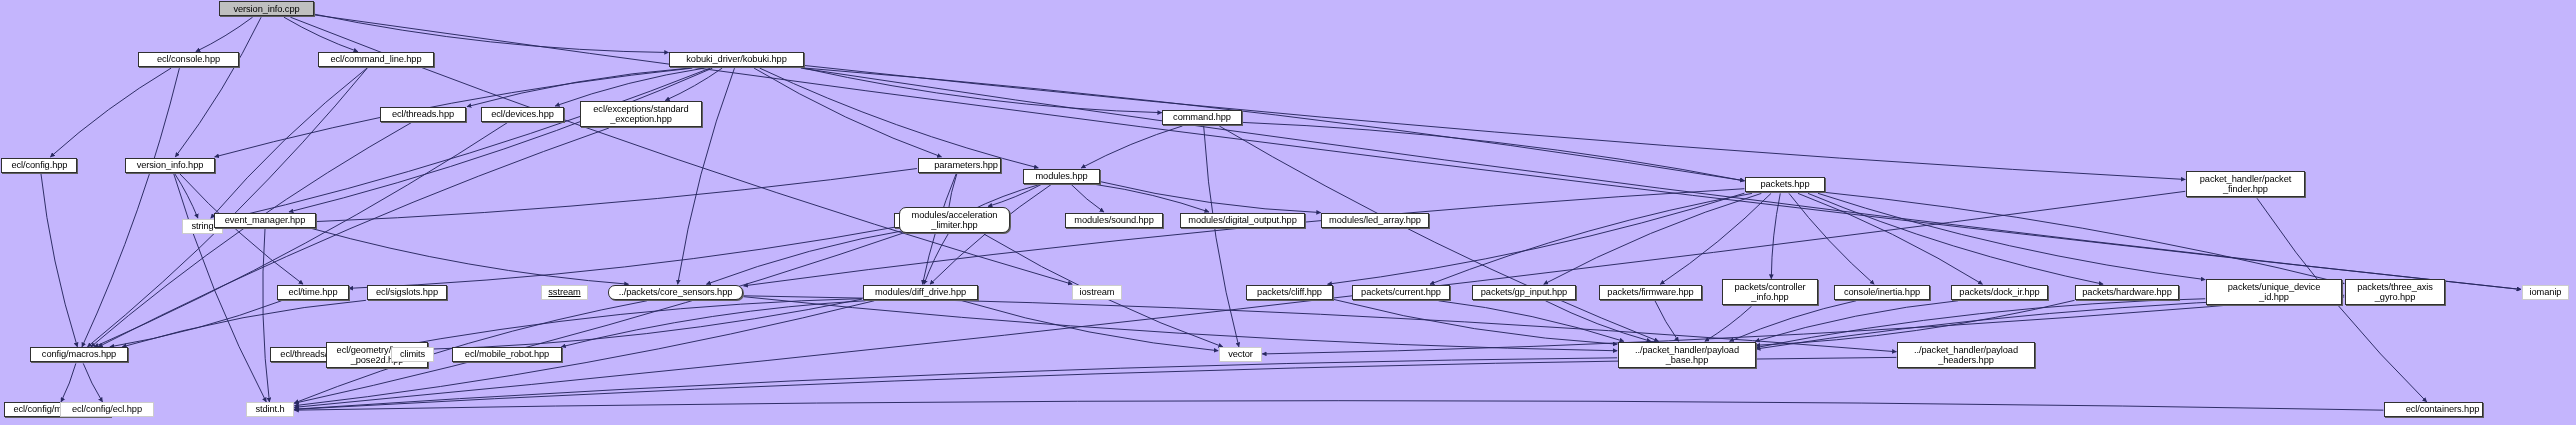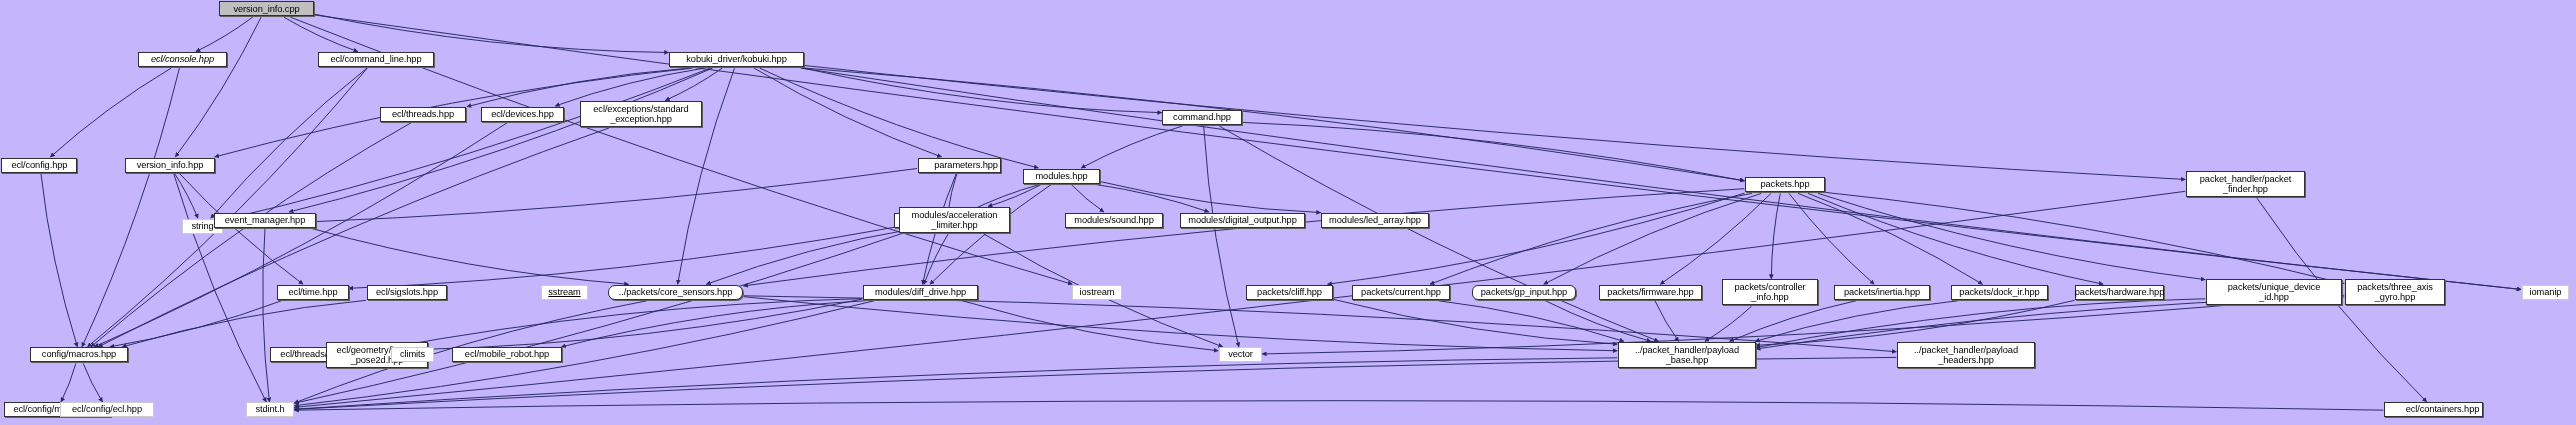--- a/index.html
+++ b/index.html
@@ -153,58 +153,58 @@
         <path d="M 409.3 437.0 Q 287.7 482.5 159.7 504.0" marker-end="url(#arrow)" stroke="#292961"></path>
         <path d="M 532.0 436.4 Q 351.7 453.2 177.8 504.0" marker-end="url(#arrow)" stroke="#292961"></path>
         <path d="M 598.3 178.0 Q 349.6 318.6 132.2 504.0" marker-end="url(#arrow)" stroke="#292961"></path>
         <path d="M 737.9 178.0 Q 450.7 365.3 137.1 504.0" marker-end="url(#arrow)" stroke="#292961"></path>
         <path d="M 885.3 186.0 Q 503.3 319.6 143.0 504.0" marker-end="url(#arrow)" stroke="#292961"></path>
         <path d="M 3465.0 596.0 Q 1946.5 568.4 428.0 596.0" marker-end="url(#arrow)" stroke="#292961"></path>
       </g>
   </svg>
   <div id="nodes-layer">
       <div class="node root" style="left: 219px; top: 1.4px; width: 95px; height: 15px;"><span>version_info.cpp</span></div>
-      <div class="node solid" style="left: 138px; top: 52px; width: 89px; height: 15px; font-style: italic;"><span>ecl/console.hpp</span></div>
+      <div class="node solid" style="left: 138px; top: 52px; width: 101px; height: 15px;"><span>ecl/console.hpp</span></div>
       <div class="node solid" style="left: 318px; top: 52px; width: 116px; height: 15px;"><span>ecl/command_line.hpp</span></div>
       <div class="node solid" style="left: 669px; top: 52px; width: 135px; height: 15px;"><span>kobuki_driver/kobuki.hpp</span></div>
       <div class="node solid" style="left: 380px; top: 107px; width: 86px; height: 15px;"><span>ecl/threads.hpp</span></div>
       <div class="node solid" style="left: 481px; top: 107px; width: 83px; height: 15px;"><span>ecl/devices.hpp</span></div>
       <div class="node solid" style="left: 580px; top: 101px; width: 122px; height: 26px;"><span>ecl/exceptions/standard
 _exception.hpp</span></div>
       <div class="node solid" style="left: 1162px; top: 110px; width: 80px; height: 15px;"><span>command.hpp</span></div>
       <div class="node solid" style="left: 1.4px; top: 158px; width: 76px; height: 15px;"><span>ecl/config.hpp</span></div>
       <div class="node solid" style="left: 125px; top: 158px; width: 90px; height: 15px;"><span>version_info.hpp</span></div>
       <div class="node solid" style="left: 918px; top: 158px; width: 83px; height: 15px; justify-content: flex-end;"><span>parameters.hpp</span></div>
       <div class="node solid" style="left: 1023px; top: 169px; width: 77px; height: 15px;"><span>modules.hpp</span></div>
       <div class="node solid" style="left: 1745px; top: 177px; width: 80px; height: 15px;"><span>packets.hpp</span></div>
       <div class="node solid" style="left: 2186px; top: 171px; width: 119px; height: 26px;"><span>packet_handler/packet
 _finder.hpp</span></div>
       <div class="node light" style="left: 182px; top: 219px; width: 41px; height: 15px;"><span>string</span></div>
       <div class="node solid" style="left: 214px; top: 213px; width: 102px; height: 15px;"><span>event_manager.hpp</span></div>
       <div class="node solid" style="left: 894px; top: 213px; width: 104px; height: 15px;"><span>modules/battery.hpp</span></div>
-      <div class="node solid" style="left: 899px; top: 207px; width: 111px; height: 26px;"><span>modules/acceleration
+      <div class="node solid" style="left: 899px; top: 207px; width: 111px; height: 26px; border-radius: 7px;"><span>modules/acceleration
 _limiter.hpp</span></div>
       <div class="node solid" style="left: 1065px; top: 213px; width: 98px; height: 15px;"><span>modules/sound.hpp</span></div>
       <div class="node solid" style="left: 1180px; top: 213px; width: 125px; height: 15px;"><span>modules/digital_output.hpp</span></div>
       <div class="node solid" style="left: 1321px; top: 213px; width: 108px; height: 15px;"><span>modules/led_array.hpp</span></div>
       <div class="node solid" style="left: 277px; top: 285px; width: 72px; height: 15px;"><span>ecl/time.hpp</span></div>
       <div class="node solid" style="left: 367px; top: 285px; width: 80px; height: 15px;"><span>ecl/sigslots.hpp</span></div>
       <div class="node light" style="left: 541px; top: 285px; width: 47px; height: 15px; text-decoration: underline;"><span>sstream</span></div>
       <div class="node solid" style="left: 608px; top: 285px; width: 135px; height: 15px; border-radius: 7px;"><span>../packets/core_sensors.hpp</span></div>
       <div class="node solid" style="left: 863px; top: 285px; width: 115px; height: 15px;"><span>modules/diff_drive.hpp</span></div>
       <div class="node light" style="left: 1072px; top: 285px; width: 50px; height: 15px;"><span>iostream</span></div>
       <div class="node solid" style="left: 1246px; top: 285px; width: 87px; height: 15px;"><span>packets/cliff.hpp</span></div>
       <div class="node solid" style="left: 1352px; top: 285px; width: 98px; height: 15px;"><span>packets/current.hpp</span></div>
-      <div class="node solid" style="left: 1472px; top: 285px; width: 104px; height: 15px; border-radius: 6px;"><span>packets/gp_input.hpp</span></div>
+      <div class="node solid" style="left: 1472px; top: 285px; width: 104px; height: 15px;"><span>packets/gp_input.hpp</span></div>
       <div class="node solid" style="left: 1599px; top: 285px; width: 103px; height: 15px;"><span>packets/firmware.hpp</span></div>
       <div class="node solid" style="left: 1722px; top: 279px; width: 96px; height: 26px;"><span>packets/controller
 _info.hpp</span></div>
-      <div class="node solid" style="left: 1834px; top: 285px; width: 96px; height: 15px;"><span>packets/inertia.hpp</span></div>
+      <div class="node solid" style="left: 1834px; top: 285px; width: 96px; height: 15px;"><span>console/inertia.hpp</span></div>
       <div class="node solid" style="left: 1951px; top: 285px; width: 97px; height: 15px;"><span>packets/dock_ir.hpp</span></div>
-      <div class="node solid" style="left: 2075px; top: 285px; width: 89px; height: 15px;"><span>packets/hardware.hpp</span></div>
+      <div class="node solid" style="left: 2075px; top: 285px; width: 104px; height: 15px;"><span>packets/hardware.hpp</span></div>
       <div class="node solid" style="left: 2206px; top: 279px; width: 136px; height: 26px;"><span>packets/unique_device
 _id.hpp</span></div>
       <div class="node solid" style="left: 2345px; top: 279px; width: 100px; height: 26px;"><span>packets/three_axis
 _gyro.hpp</span></div>
       <div class="node light" style="left: 2522px; top: 285px; width: 47px; height: 15px;"><span>iomanip</span></div>
       <div class="node solid" style="left: 30px; top: 347px; width: 98px; height: 15px;"><span>config/macros.hpp</span></div>
       <div class="node solid" style="left: 270px; top: 347px; width: 110px; height: 15px;"><span>ecl/threads/mutex.hpp</span></div>
       <div class="node solid" style="left: 326px; top: 342px; width: 102px; height: 26px;"><span>ecl/geometry/legacy
 _pose2d.hpp</span></div>
       <div class="node light" style="left: 391px; top: 347px; width: 43px; height: 15px;"><span>climits</span></div>

